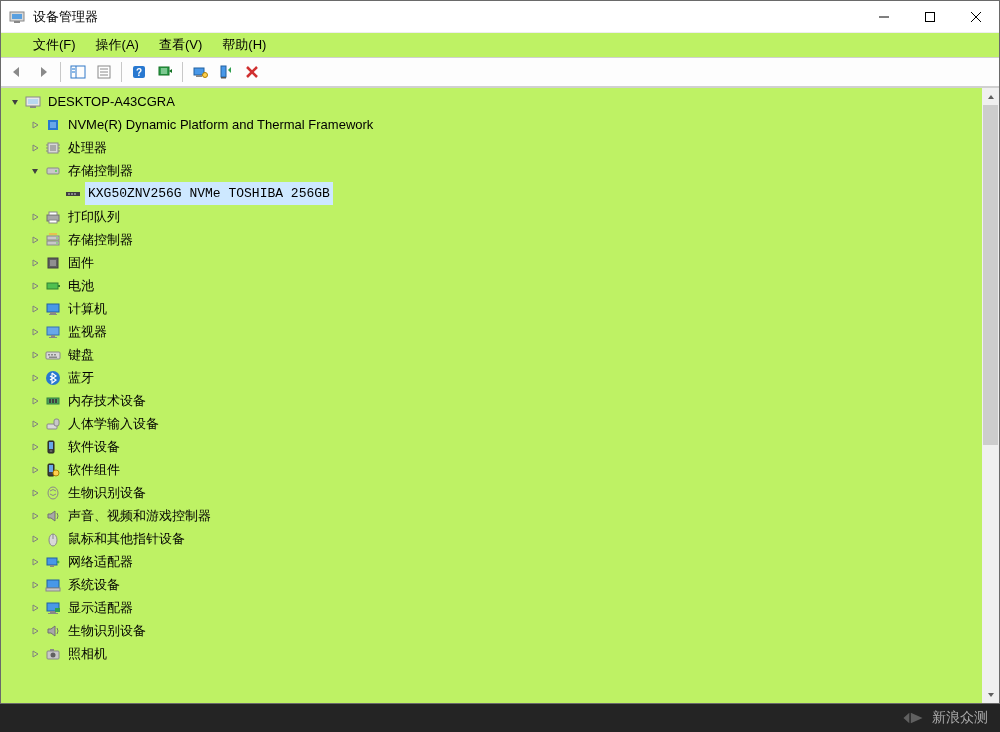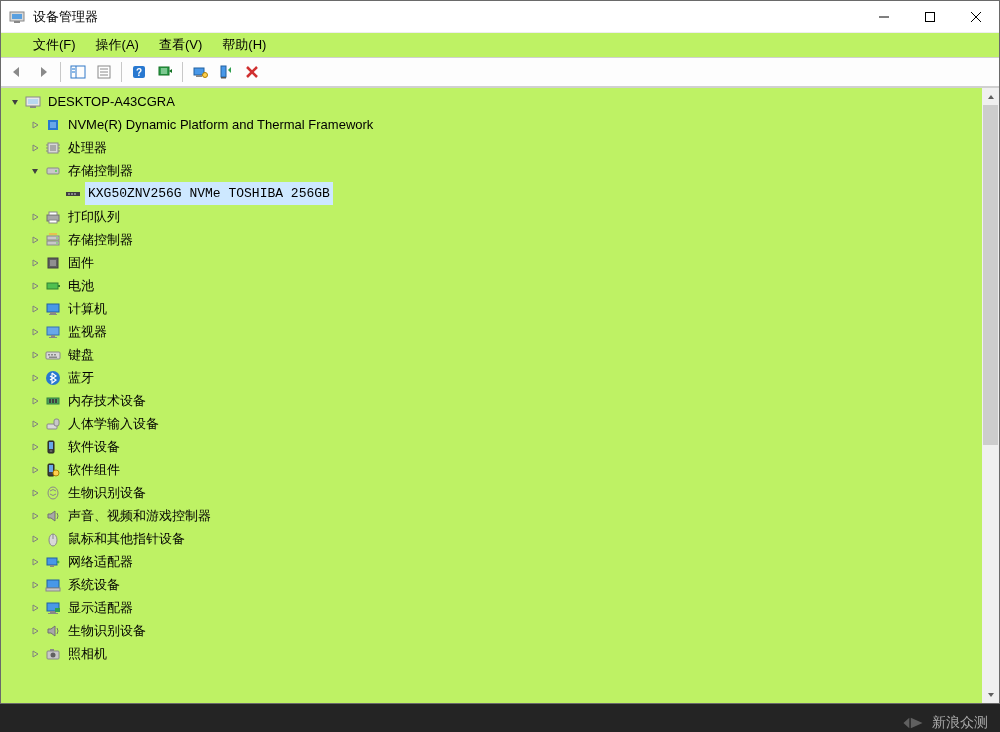--- a/index.html
+++ b/index.html
@@ -147,21 +147,21 @@
   height: 340px;
   background: #cdcdcd;
 }
 
 .watermark {
   position: absolute;
   bottom: 0; left: 0; right: 0;
   height: 28px;
   background: rgba(30,30,30,0.85);
   display: flex;
-  align-items: flex-end;
+  align-items: center;
   justify-content: flex-end;
   padding-right: 12px;
   color: #aaa;
   font-size: 14px;
   gap: 8px;
 }
 .watermark svg { width: 22px; height: 18px; opacity: 0.6; }
 </style>
 </head>
 <body>

